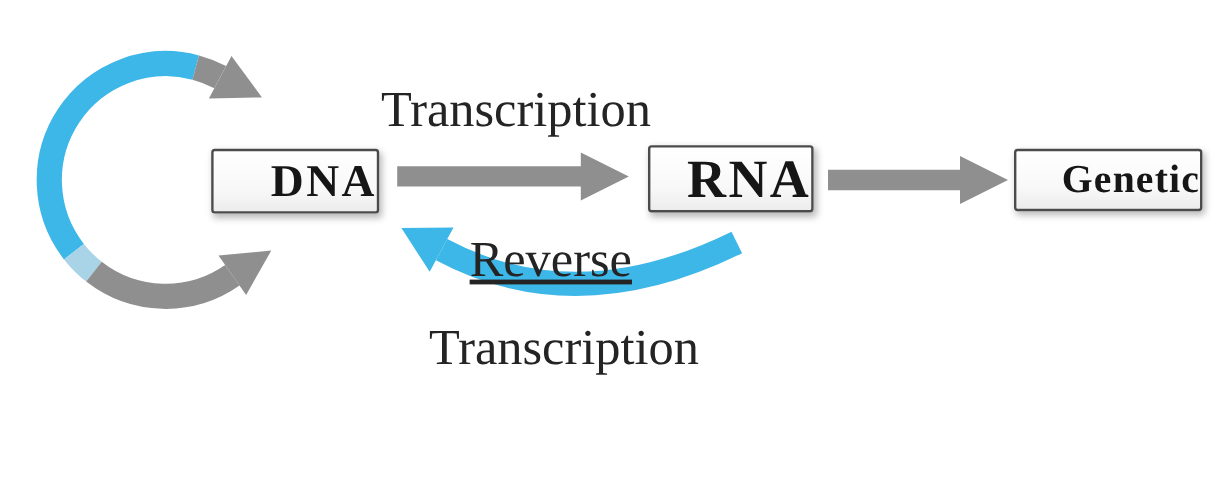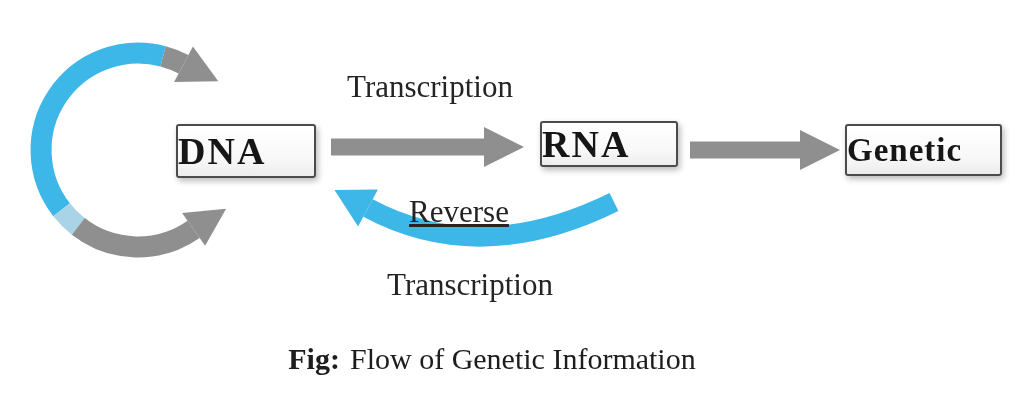--- a/index.html
+++ b/index.html
@@ -2,32 +2,32 @@
 <html><head>
 <meta charset="utf-8">
 <style>
   html,body{margin:0;padding:0;background:#ffffff;}
   .canvas{
     position:relative;width:1024px;height:413px;background:#ffffff;overflow:hidden;
     font-family:"Liberation Serif","DejaVu Serif",serif;
   }
   .layer{position:absolute;left:0;top:0;width:1024px;height:413px;}
   .node{
-    position:absolute;display:flex;align-items:center;justify-content:flex-start;
+    position:absolute;display:flex;align-items:center;justify-content:flex-end;
     background:linear-gradient(180deg,#ffffff 0%,#f8f8f8 65%,#ececec 100%);
     border:2px solid #4b4b4b;border-radius:3px;
     box-shadow:2px 3px 6px rgba(0,0,0,.28);
     font-weight:700;color:#161616;box-sizing:border-box;
   }
   .node-dna{left:176px;top:124px;width:140px;height:54px;font-size:38px;letter-spacing:2px;}
-  .node-rna{left:540px;top:121px;width:138px;height:46px;font-size:38px;letter-spacing:2px;}
+  .node-rna{left:540px;top:121px;width:138px;height:56px;font-size:45px;letter-spacing:2px;}
   .node-protein{left:845px;top:124px;width:157px;height:52px;font-size:33px;letter-spacing:1px;}
   .lbl{
     position:absolute;transform:translateX(-50%);
-    font-size:31px;font-weight:500;color:#242424;white-space:nowrap;line-height:1;
+    font-size:42px;font-weight:500;color:#242424;white-space:nowrap;line-height:1;
   }
   .lbl-transcription{left:430px;top:71px;}
   .lbl-translation{left:741px;top:71px;}
   .lbl-reverse{left:459px;top:196px;text-decoration:underline;}
   .lbl-revtrans{left:470px;top:269px;}
   .caption{
     position:absolute;left:492px;top:344px;transform:translateX(-50%);
     font-size:30px;color:#1d1d1d;white-space:nowrap;font-weight:500;line-height:1;
   }
   .caption .fig{font-weight:700;margin-right:10px;}
@@ -61,17 +61,14 @@
     <span>RNA</span>
   </div>
   <div class="node node-protein">
     <span>Genetic</span>
   </div>
 
   <div class="lbl lbl-transcription">Transcription</div>
   <div class="lbl lbl-reverse">Reverse</div>
   <div class="lbl lbl-revtrans">Transcription</div>
 
-  <div class="caption">
-    <span class="fig">Fig:</span><span>Flow of Genetic Information</span>
-  </div>
 
 </div>
 
 </body></html>

